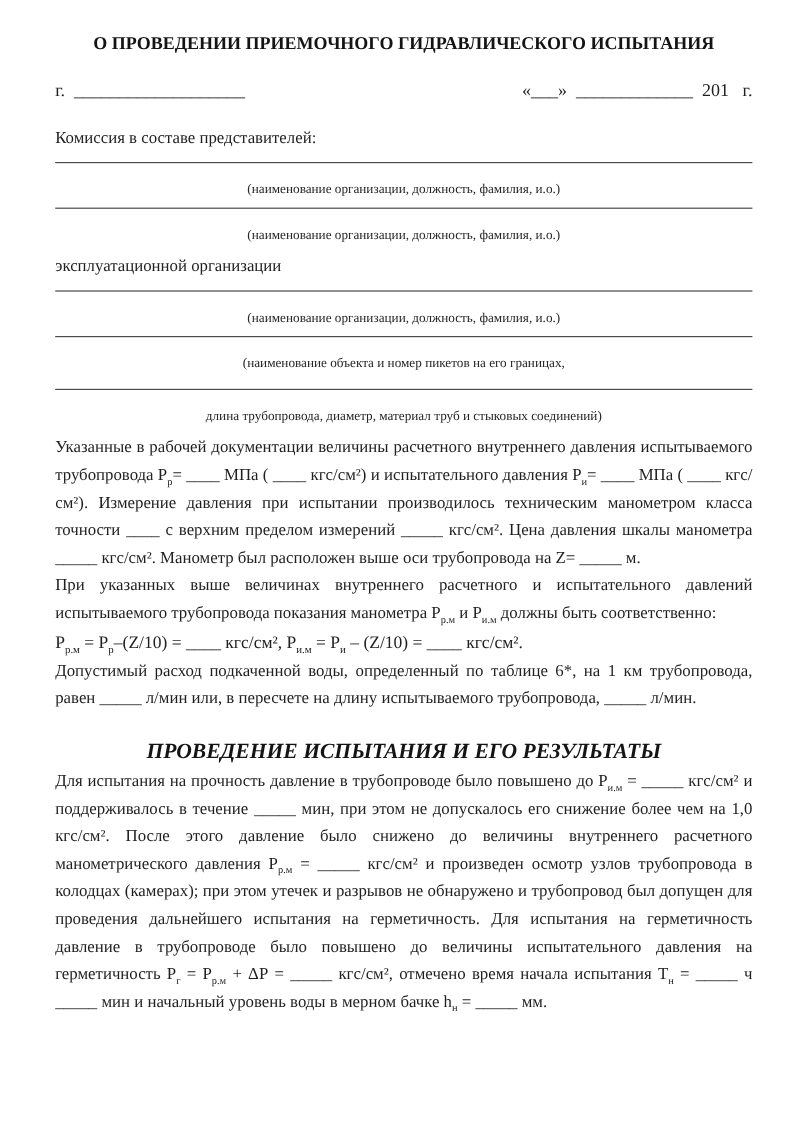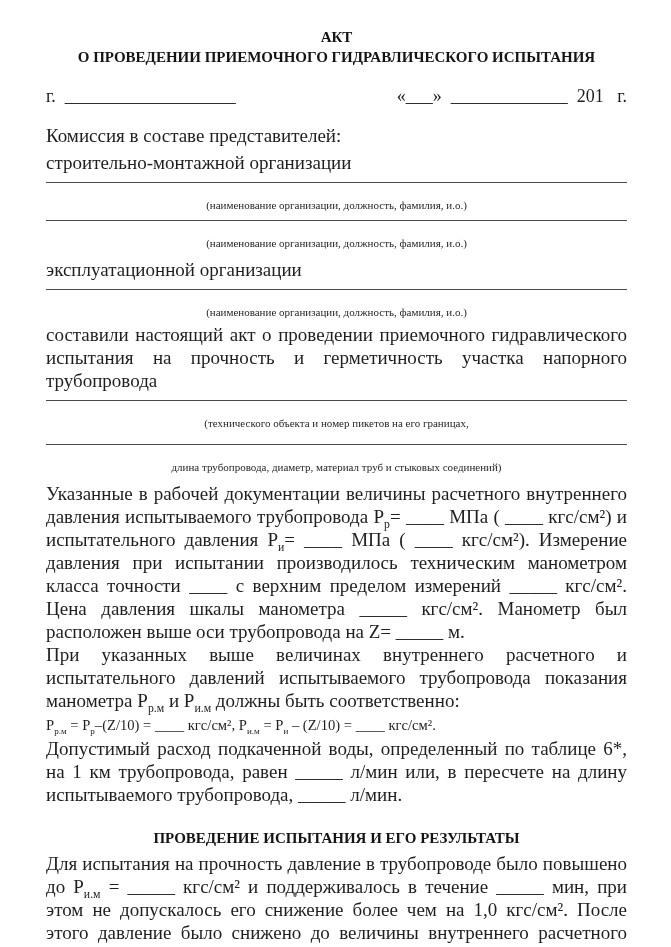--- a/index.html
+++ b/index.html
@@ -21,26 +21,26 @@
     font-weight: bold;
     font-size: 15px;
     line-height: 20px;
     color: #141414;
   }
   .header-row {
     display: flex;
     justify-content: space-between;
     align-items: center;
     margin-top: 18px;
-    font-size: 18px;
+    font-size: 15px;
     line-height: 23px;
   }
   .pre { white-space: pre; }
   .body-text {
-    font-size: 19px;
+    font-size: 14px;
     line-height: 23px;
   }
   .just { text-align: justify; }
   .writein { }
   .rule {
     border-bottom: 1px solid #4a4a4a;
     height: 1px;
   }
   .caption {
     text-align: center;
@@ -51,69 +51,67 @@
   }
   .formula-line {
     text-align: left;
     font-size: 14.6px;
     line-height: 23px;
     margin-top: 2px;
   }
   .section-heading {
     text-align: center;
     font-weight: bold;
-    font-size: 15px;
+    font-size: 18px;
     line-height: 20px;
     margin-top: 22px;
     color: #141414;
+    font-style: italic;
   }
   sub { font-size: 0.62em; line-height: 0; }
   .mt4  { margin-top: 4px; }
   .mt8  { margin-top: 8px; }
   .mt14 { margin-top: 14px; }
   .mt16 { margin-top: 16px; }
 </style>
 </head>
 <body>
 
 <div class="page">
 
   <div class="title-block">
-    <div>АКТ</div>
     <div>О ПРОВЕДЕНИИ ПРИЕМОЧНОГО ГИДРАВЛИЧЕСКОГО ИСПЫТАНИЯ</div>
   </div>
 
   <div class="header-row">
     <span class="pre">г.  ___________________</span>
     <span class="pre">«___»  _____________  201   г.</span>
   </div>
 
   <p class="body-text mt16">Комиссия в составе представителей:</p>
 
-  <p class="body-text mt4">строительно-монтажной организации</p>
   <div class="writein mt8">
     <div class="rule"></div>
     <div class="caption">(наименование организации, должность, фамилия, и.о.)</div>
   </div>
 
   <div class="writein mt8">
     <div class="rule"></div>
     <div class="caption">(наименование организации, должность, фамилия, и.о.)</div>
   </div>
 
   <p class="body-text mt8">эксплуатационной организации</p>
   <div class="writein mt8">
     <div class="rule"></div>
     <div class="caption">(наименование организации, должность, фамилия, и.о.)</div>
   </div>
 
-  <p class="body-text just mt4">составили настоящий акт о проведении приемочного гидравлического испытания на прочность и герметичность участка напорного трубопровода</p>
   <div class="writein mt8">
     <div class="rule"></div>
-    <div class="caption">(технического объекта и номер пикетов на его границах,</div>
+    <div class="caption">(наименование объекта и номер пикетов на его границах,</div>
   </div>
   <div class="writein mt14">
     <div class="rule"></div>
     <div class="caption">длина трубопровода, диаметр, материал труб и стыковых соединений)</div>
   </div>
 
   <p class="body-text just mt8">Указанные в рабочей документации величины расчетного внутреннего давления испытываемого трубопровода Р<sub>р</sub>= ____ МПа ( ____ кгс/см²) и испытательного давления Р<sub>и</sub>= ____ МПа ( ____ кгс/см²). Измерение давления при испытании производилось техническим манометром класса точности ____ с верхним пределом измерений _____ кгс/см². Цена давления шкалы манометра _____ кгс/см². Манометр был расположен выше оси трубопровода на Z= _____ м.</p>
   <p class="body-text just">При указанных выше величинах внутреннего расчетного и испытательного давлений испытываемого трубопровода показания манометра Р<sub>р.м</sub> и Р<sub>и.м</sub> должны быть соответственно:</p>
   <p class="formula-line">Р<sub>р.м</sub> = Р<sub>р</sub>–(Z/10) = ____ кгс/см², Р<sub>и.м</sub> = Р<sub>и</sub> – (Z/10) = ____ кгс/см².</p>
   <p class="body-text just">Допустимый расход подкаченной воды, определенный по таблице 6*, на 1 км трубопровода, равен _____ л/мин или, в пересчете на длину испытываемого трубопровода, _____ л/мин.</p>

